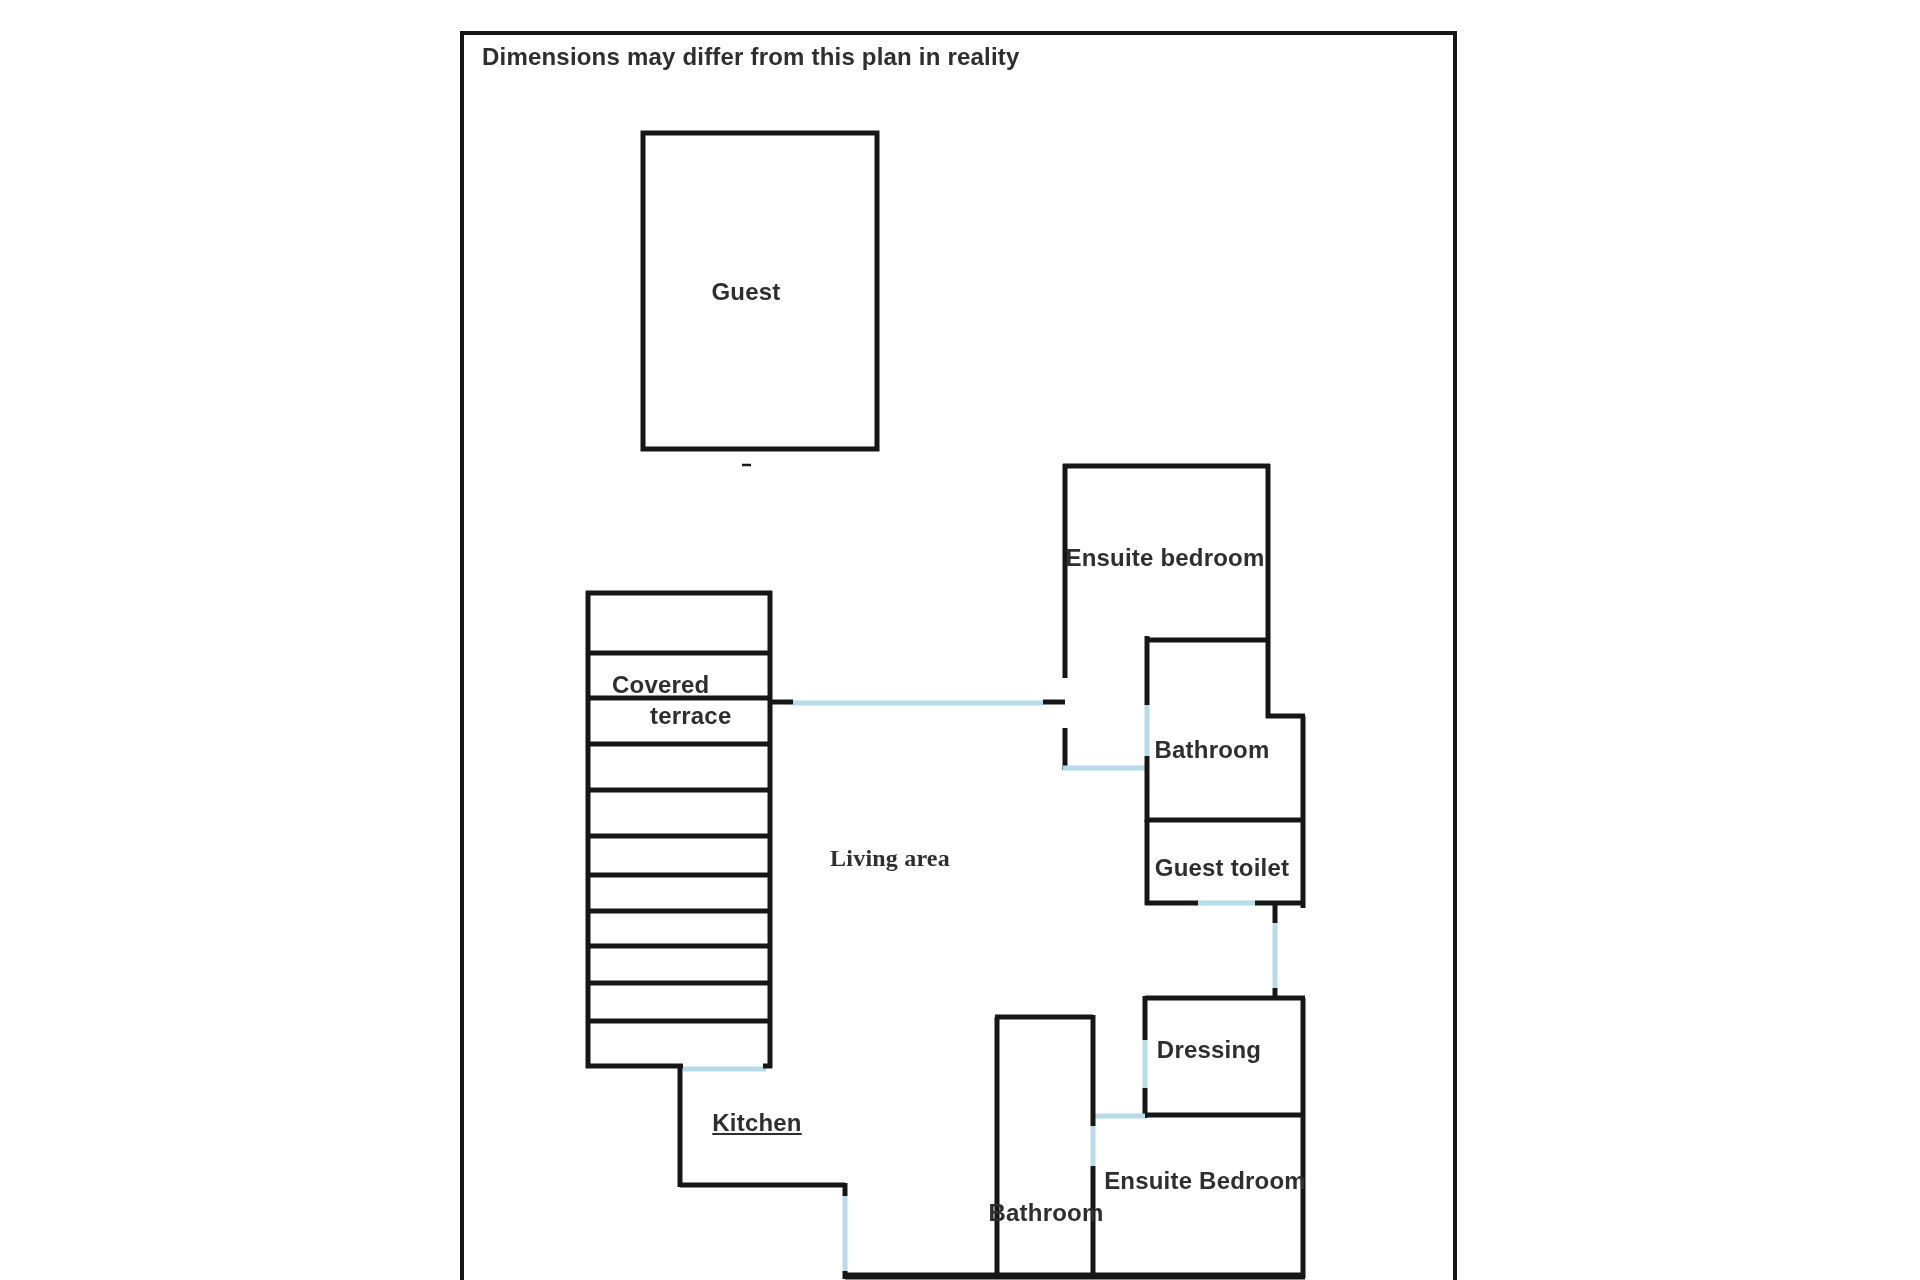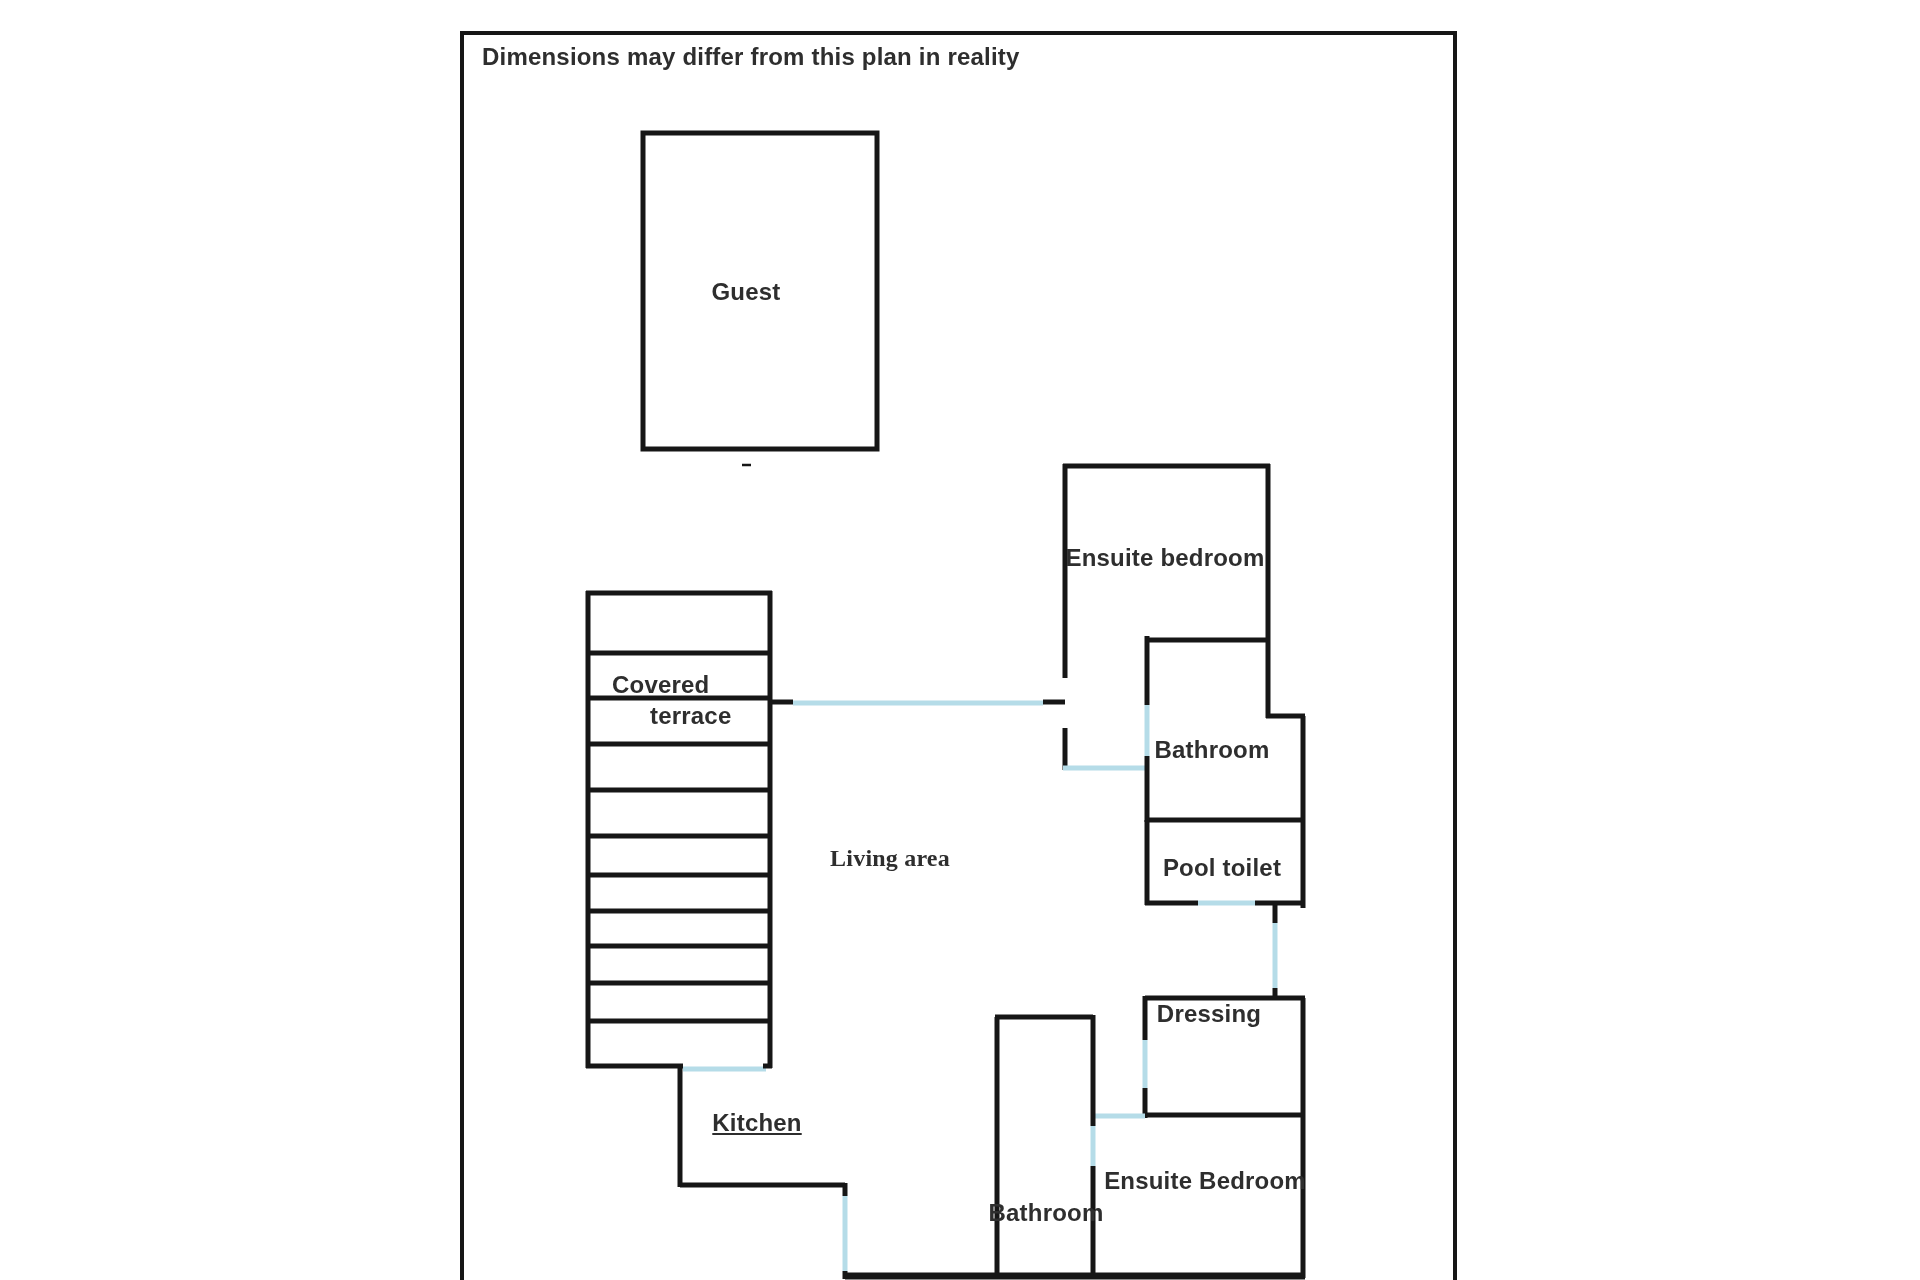--- a/index.html
+++ b/index.html
@@ -148,21 +148,21 @@
   <div class="label left" style="left:650px;top:688px;">terrace</div>
 
   <div class="label" style="left:890px;top:830px;font-family:Liberation Serif, serif;">Living area</div>
 
   <div class="label" style="left:757px;top:1095px;text-decoration:underline;">Kitchen</div>
 
   <div class="label" style="left:1165px;top:530px;">Ensuite bedroom</div>
 
   <div class="label" style="left:1212px;top:722px;">Bathroom</div>
 
-  <div class="label" style="left:1222px;top:840px;">Pool toilet</div>
+  <div class="label" style="left:1222px;top:840px;">Guest toilet</div>
 
-  <div class="label" style="left:1209px;top:986px;">Dressing</div>
+  <div class="label" style="left:1209px;top:1022px;">Dressing</div>
 
   <div class="label" style="left:1046px;top:1185px;">Bathroom</div>
 
   <div class="label" style="left:1205px;top:1153px;">Ensuite Bedroom</div>
 
 </div>
 
 </body></html>

